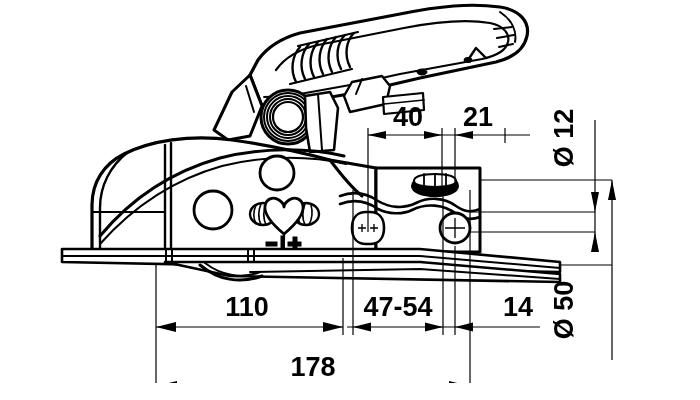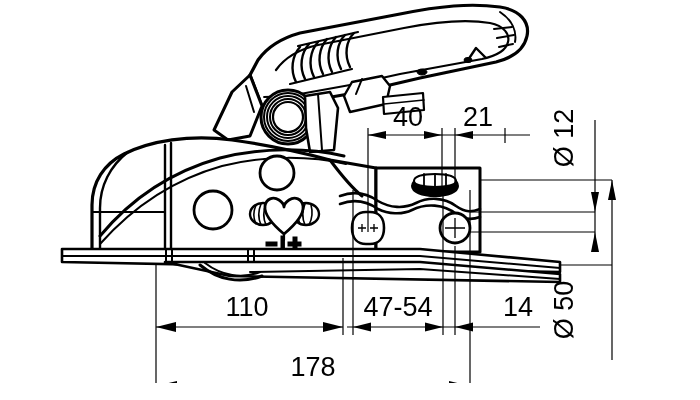--- a/index.html
+++ b/index.html
@@ -10,20 +10,21 @@
   }
   body {
     font-family: "Liberation Sans", sans-serif;
   }
   #drawing-root {
     position: relative;
     width: 700px;
     height: 383px;
     background: #ffffff;
     overflow: hidden;
+    font-weight: bold;
   }
   #drawing-svg {
     position: absolute;
     top: 0;
     left: 0;
     width: 700px;
     height: 400px;
     display: block;
   }
   .dim-text {

